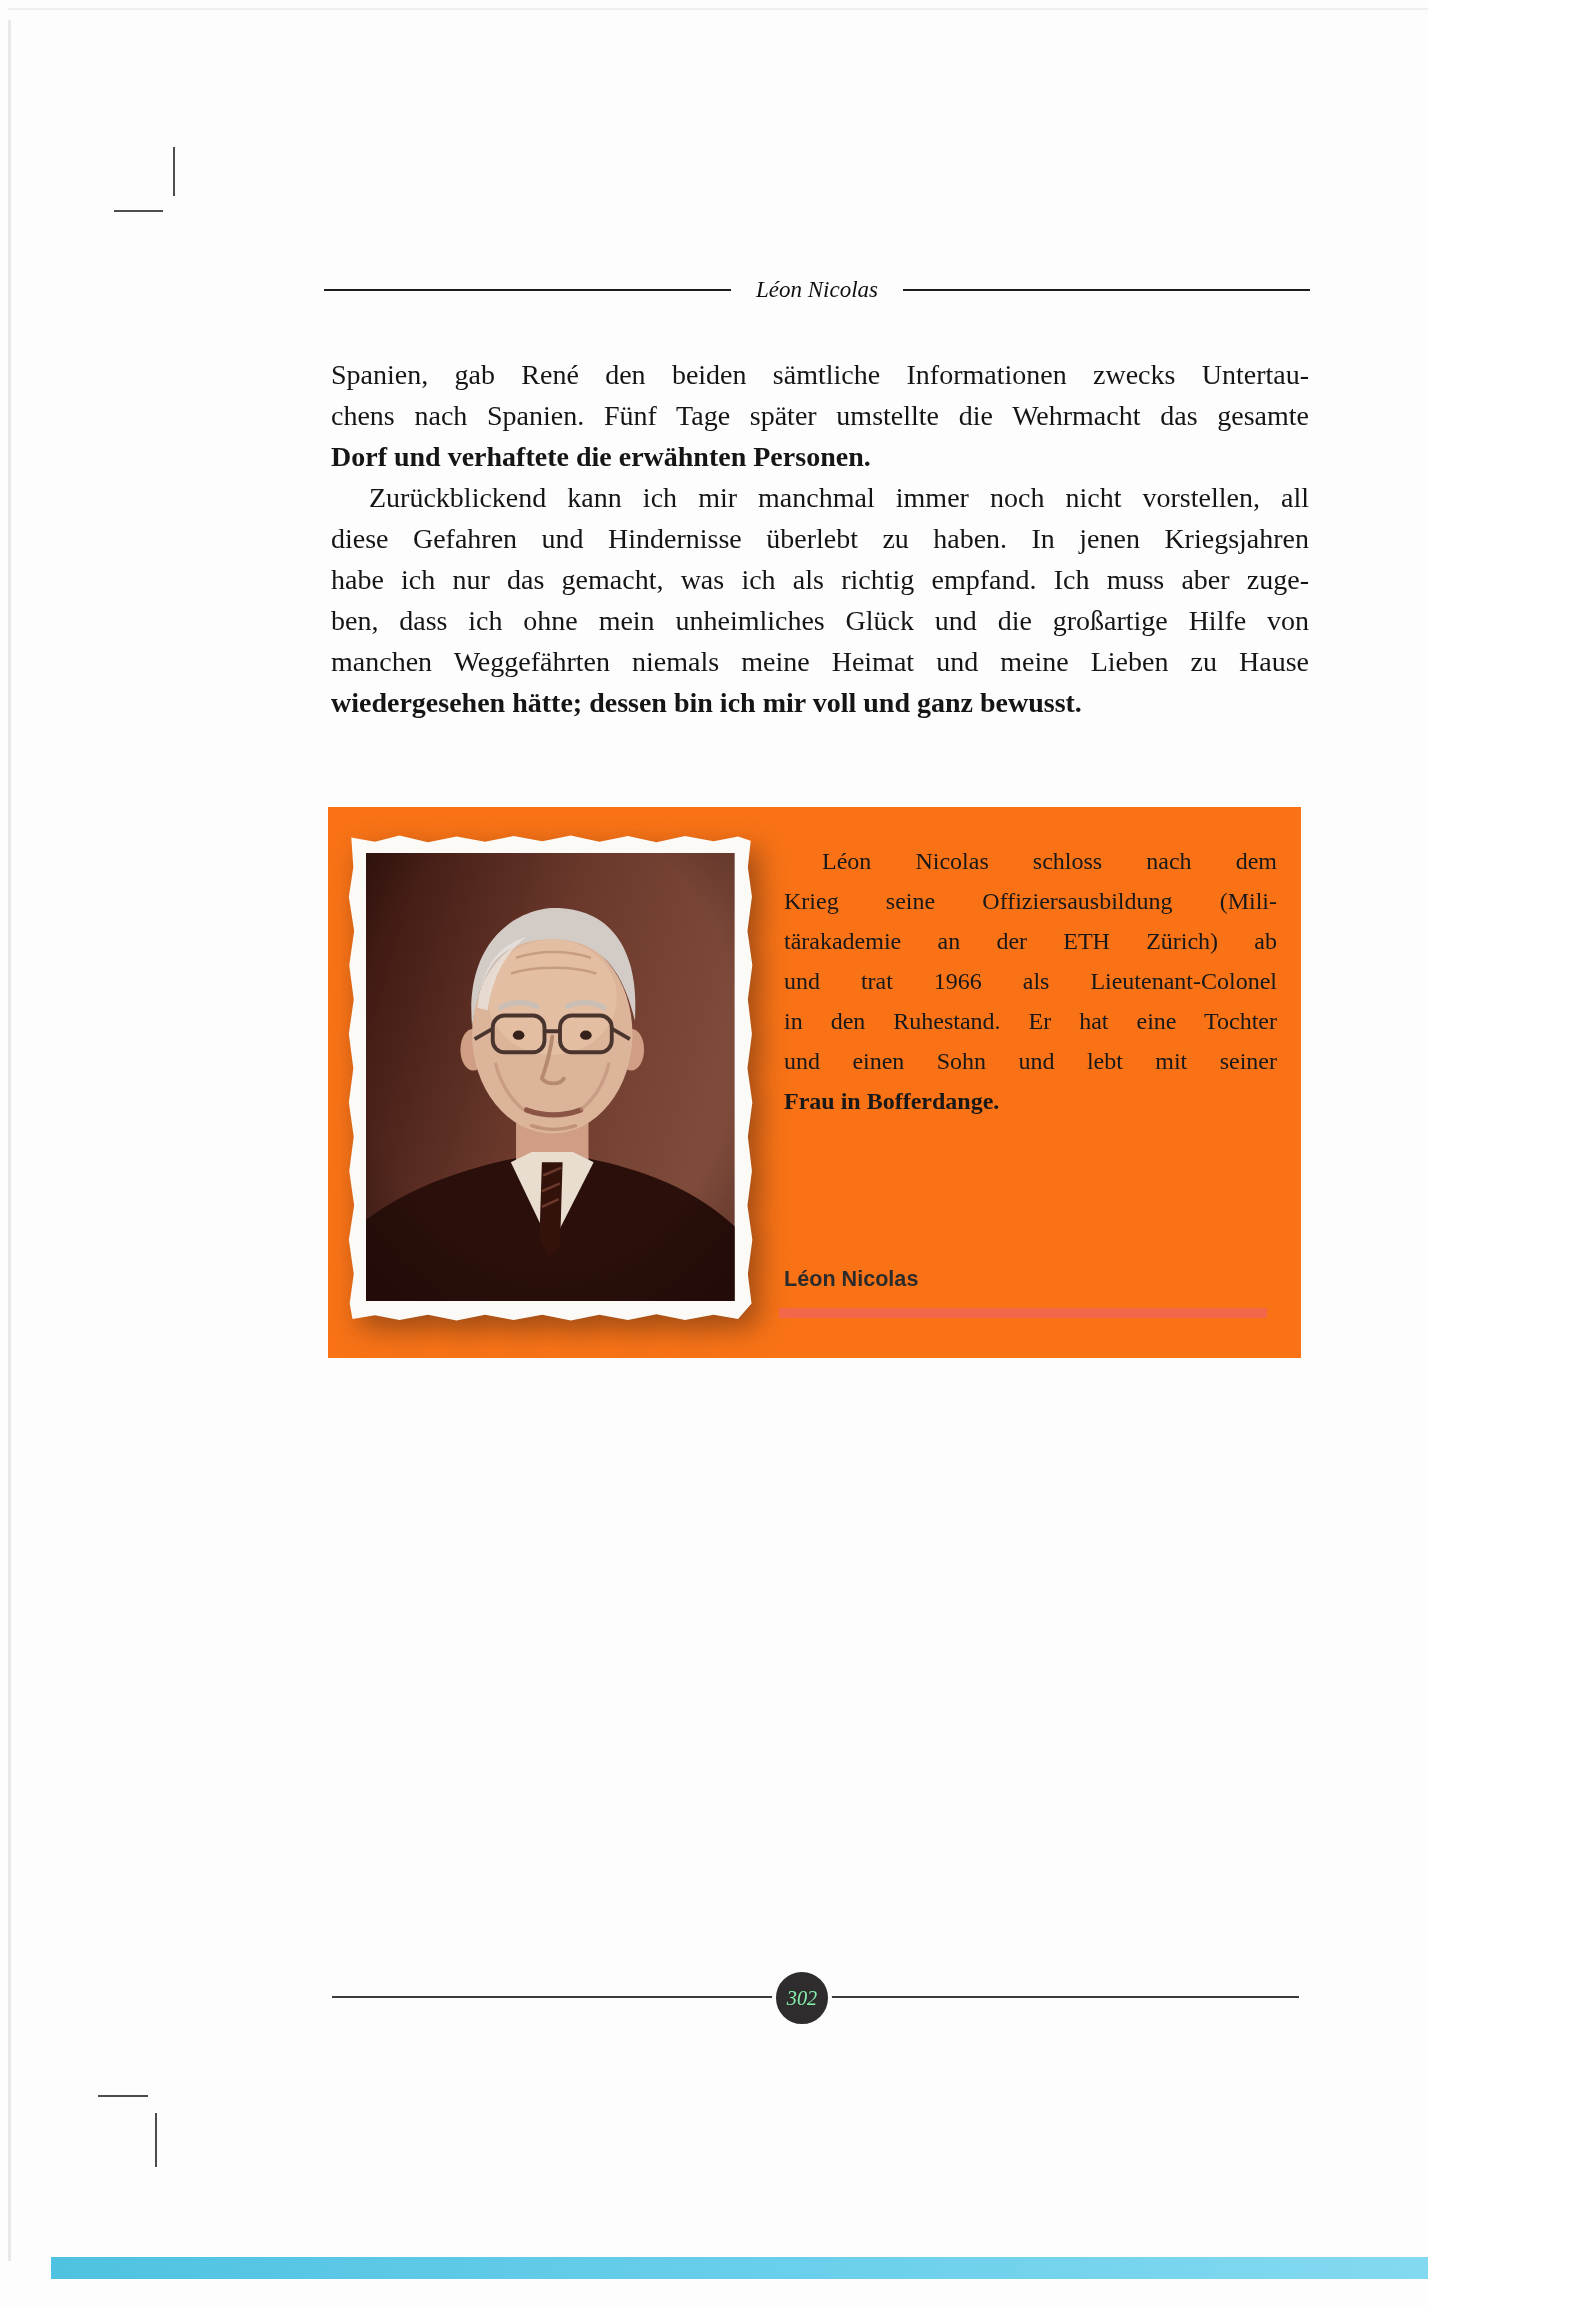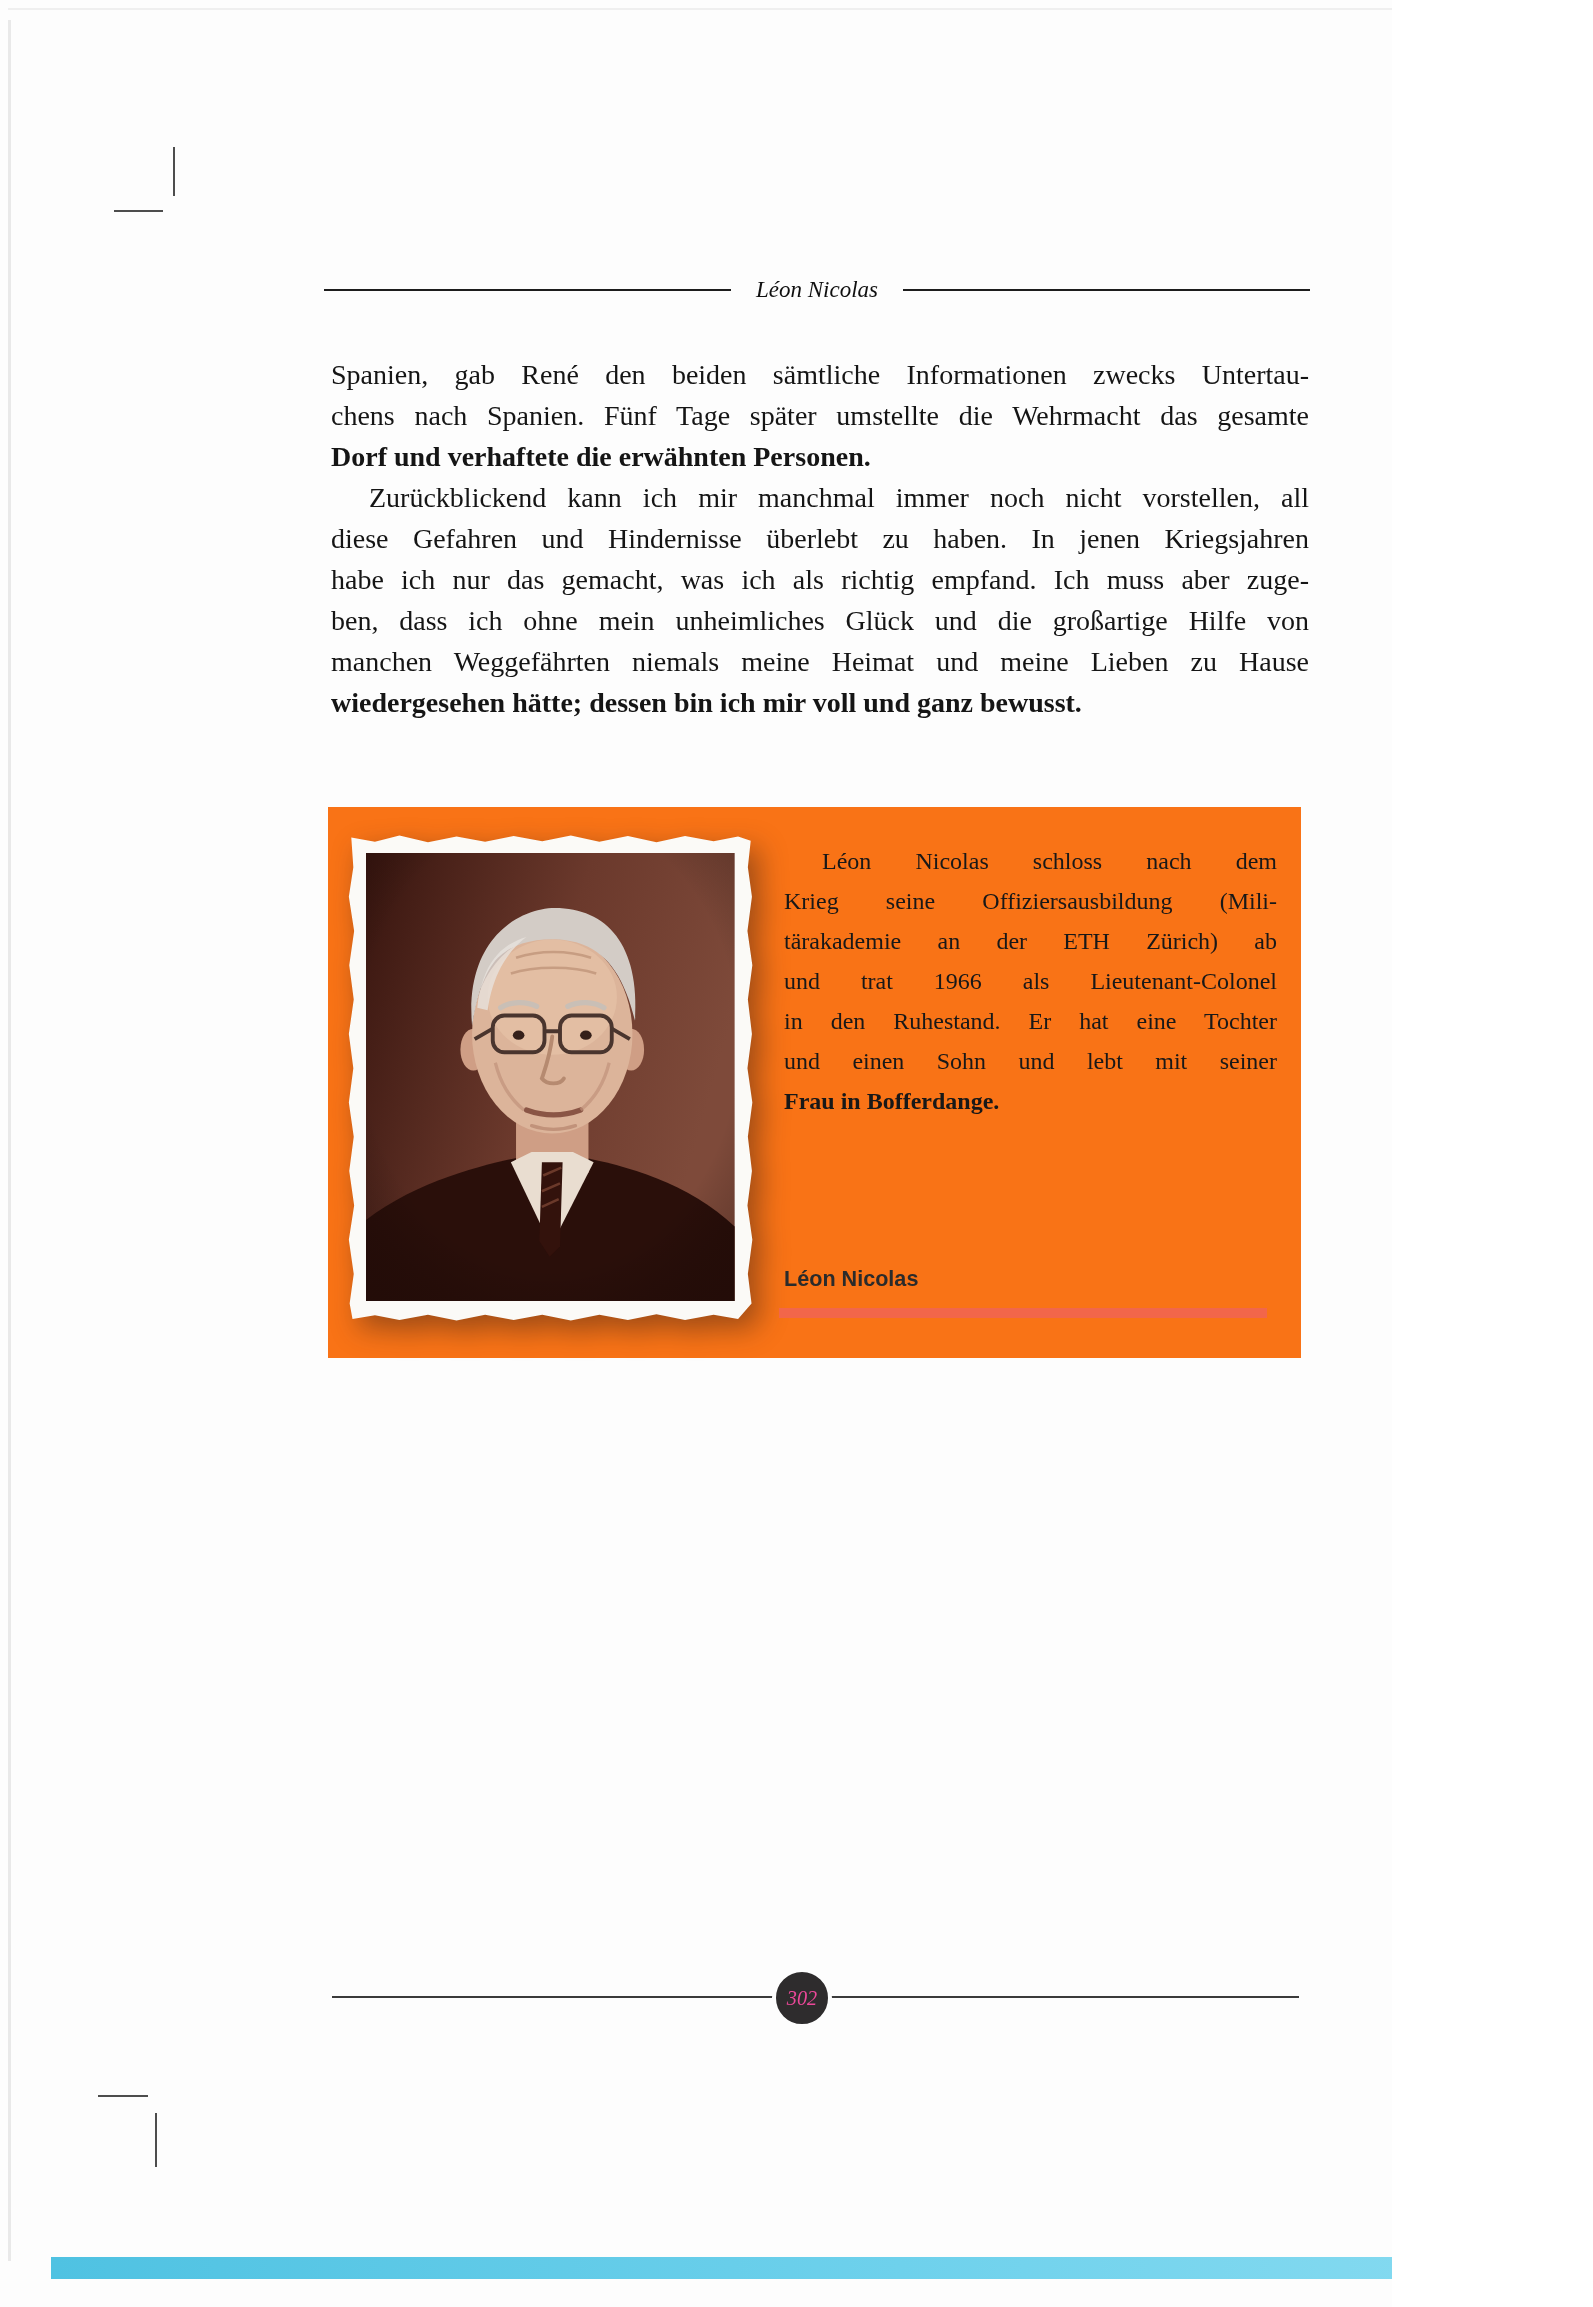--- a/index.html
+++ b/index.html
@@ -1,18 +1,18 @@
 <!DOCTYPE html>
 <html style="font-size:10.5px"><head>
 <meta charset="utf-8">
 <style>
   html,body { margin:0; padding:0; background:#ffffff; }
   #page {
     position:relative; width:1392px; height:2307px; background:#fdfdfd;
-    font-family:"Liberation Serif","DejaVu Serif",serif; overflow:hidden;
+    font-family:"Liberation Serif","DejaVu Serif",serif; overflow:hidden;padding-left:36px;
   }
   
   .scan-edge-left  { position:absolute; left:7.9px; top:19.7px; width:3.3px; height:2241px; background:#e9e9e9; }
   .scan-edge-top   { position:absolute; left:7.9px; top:7.9px; width:1578px; height:2.6px; background:#efefef; }
 
   
   .header { position:absolute; left:324px; top:277px; width:986px; display:flex; align-items:center; gap:25px; }
   .header .rule { flex:1; height:2px; background:#1d1d1d; }
   .header .title { font-style:italic; font-size:23px; color:#101010; white-space:nowrap; }
 
@@ -34,21 +34,21 @@
   .box-text { position:absolute; left:456px; top:34px; width:493px; font-size:24px; line-height:40px; color:#181818; }
   .box-caption { position:absolute; left:456px; top:459px; font-family:"Liberation Sans","DejaVu Sans",sans-serif;
                  font-size:21.6px; font-weight:600; color:#2b2b2b; }
   .accent-bar { position:absolute; left:451px; top:501px; width:488px; height:9.8px; background:#f2664a; }
 
   
   .footer-line { position:absolute; left:332px; top:1996px; width:967px; height:2px; background:#3b3b3b; }
   .page-badge { position:absolute; left:772px; top:1968px; width:52px; height:52px; border-radius:50%;
                 background:#2e2c2d; border:4.6px solid #fdfdfd; box-sizing:content-box;
                 display:flex; align-items:center; justify-content:center;
-                color:#ec4899; font-style:italic; font-size:20.3px; }
+                color:#86efac; font-style:italic; font-size:20.3px; }
 
   
   .mark { position:absolute; background:#4d4d4d; }
 
   
   .cyan-bar { position:absolute; left:51px; top:2257px; width:1543px; height:22px;
               background:linear-gradient(90deg,#4fc2e2,#6ed1ec 55%,#8adcf1); }
 </style>
 </head>
 <body>

